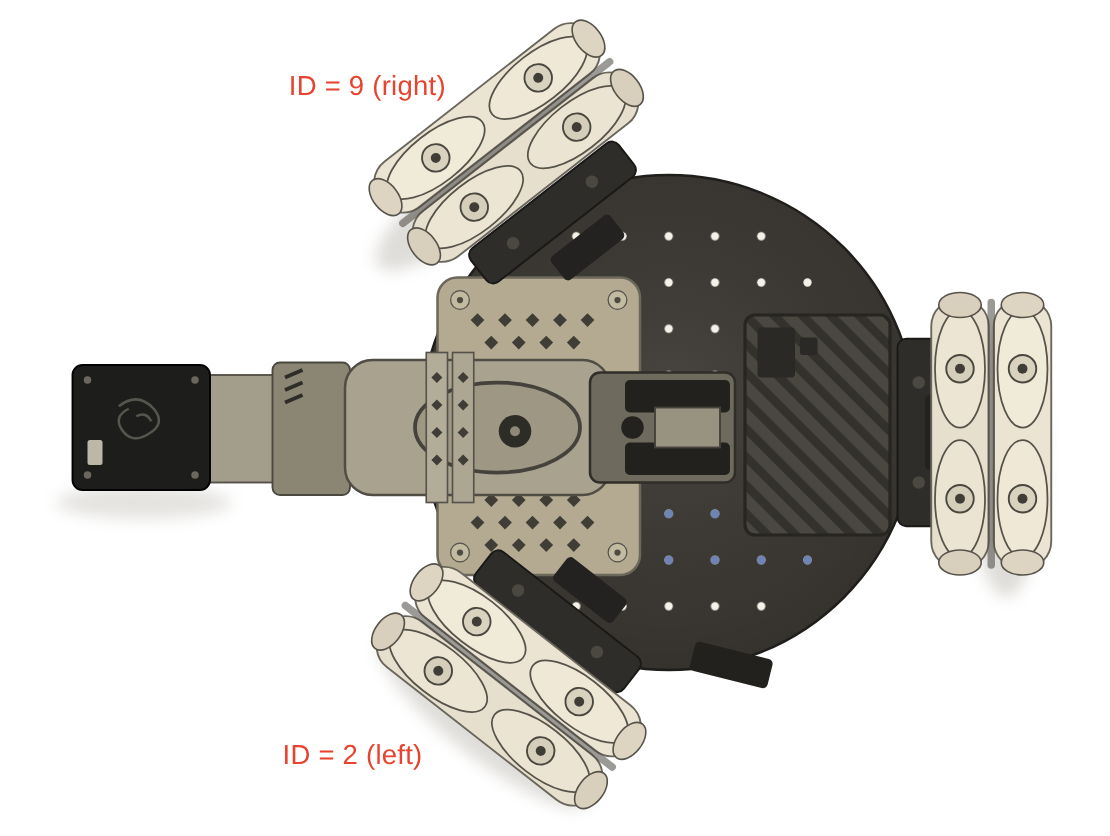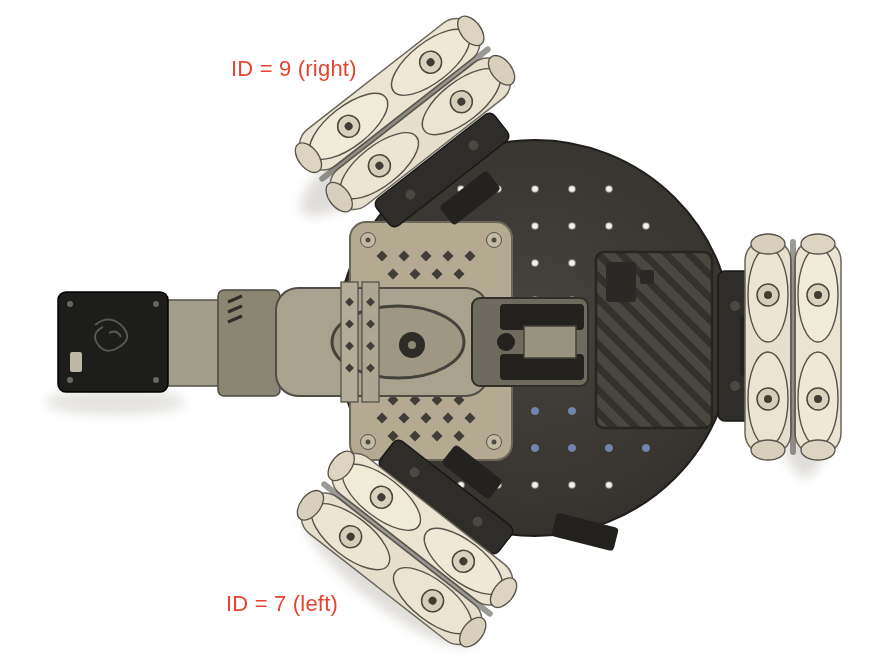--- a/index.html
+++ b/index.html
@@ -183,15 +183,15 @@
         <circle cx="156" cy="304" r="3" fill="#6a675f"></circle>
         <circle cx="70" cy="380" r="3" fill="#6a675f"></circle>
         <circle cx="156" cy="380" r="3" fill="#6a675f"></circle>
         <path d="M95,325 q15,-12 28,2 q10,12 -4,20 q-14,9 -22,-4 q-6,-10 6,-16 m6,6 q8,-4 12,4" fill="none" stroke="#56564e" stroke-width="2"></path>
         <rect x="70" y="352" width="12" height="20" rx="2" fill="#cfc9b8" opacity="0.9"></rect>
       </g>
     </g>
   </svg>
 
   <div class="label" style="left:231px; top:56px">ID = 9 (right)</div>
-  <div class="label" style="left:226px; top:591px">ID = 7 (left)</div>
+  <div class="label" style="left:226px; top:591px">ID = 2 (left)</div>
 
 </div>
 
 </body></html>

